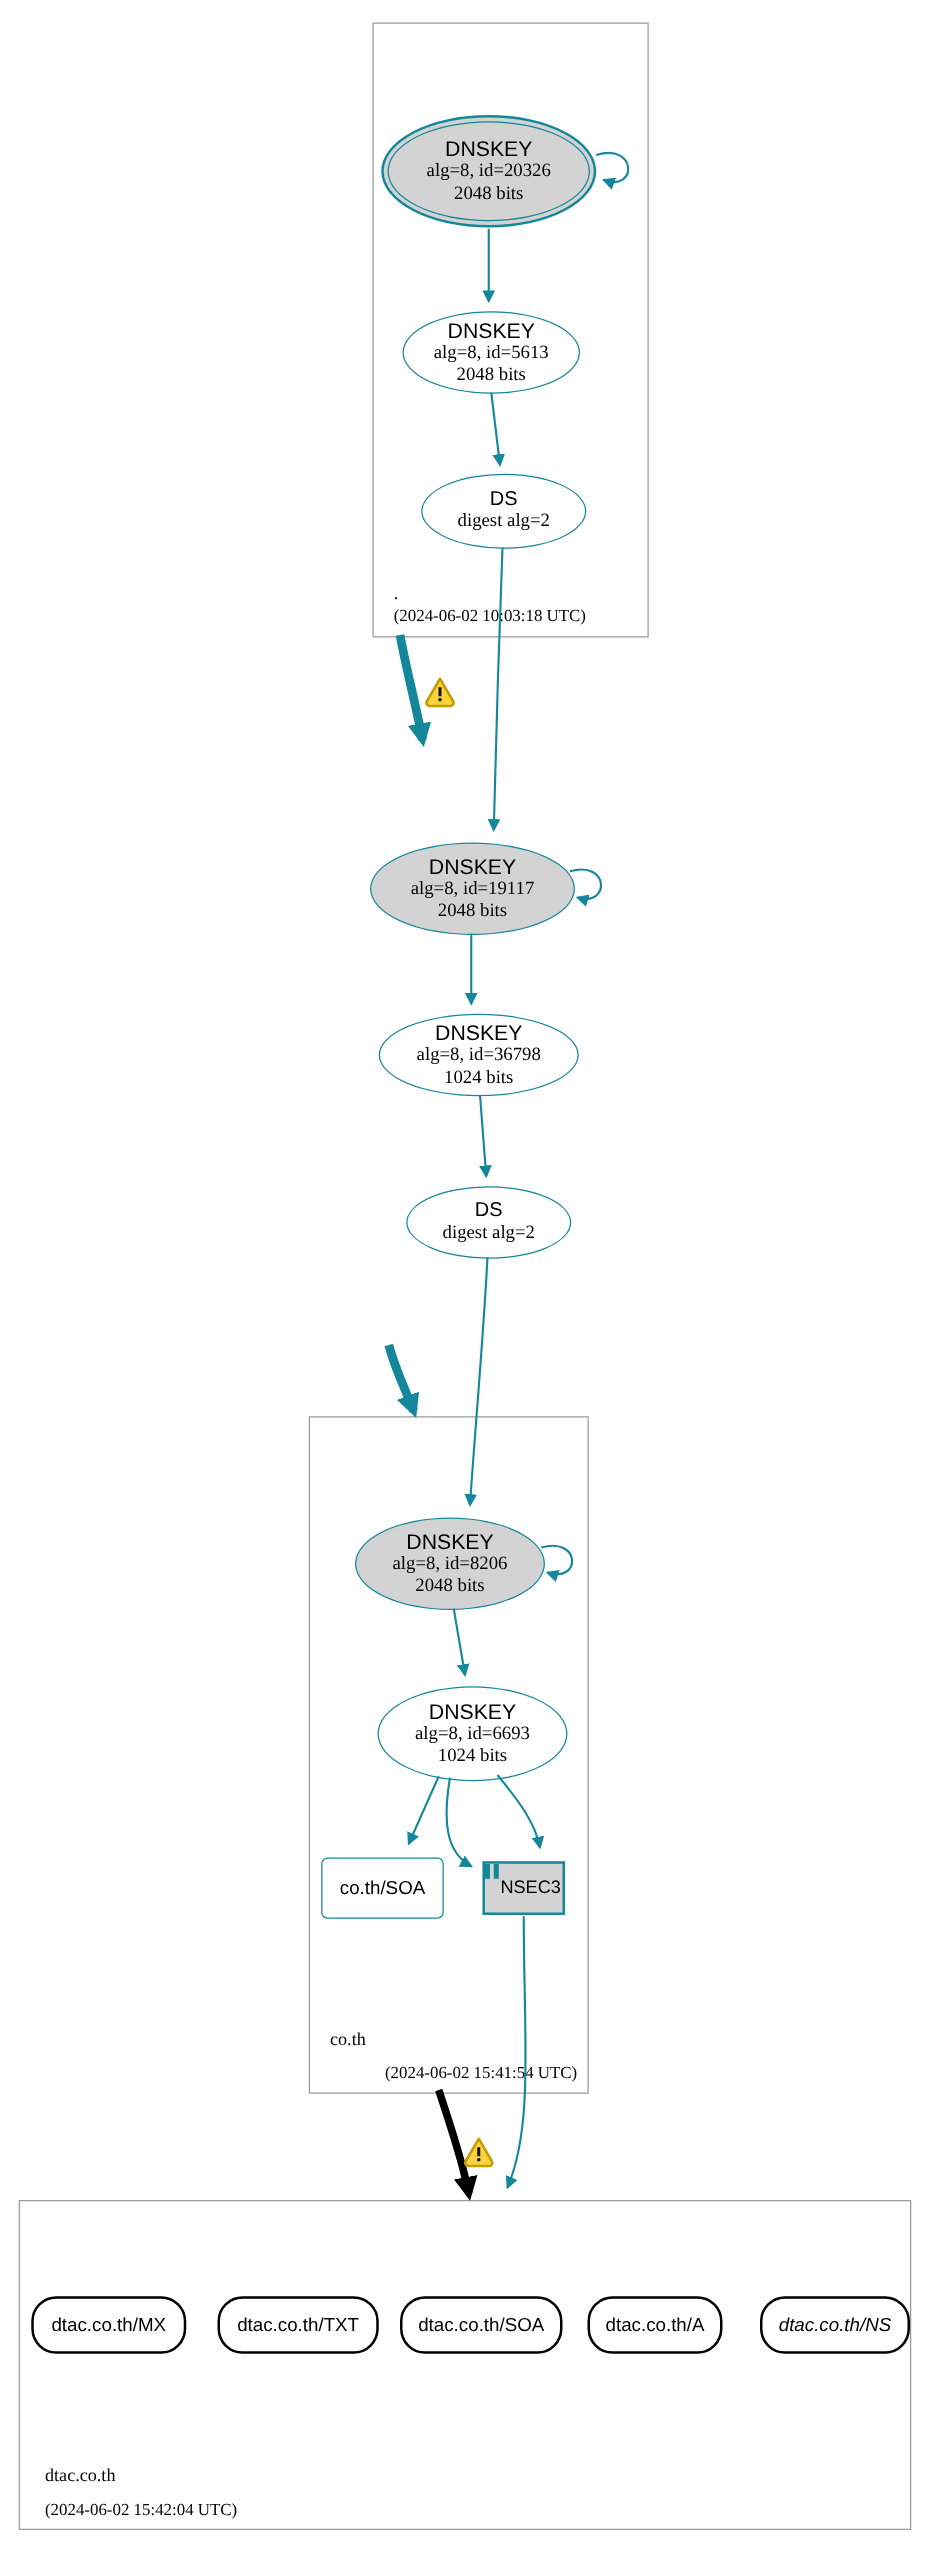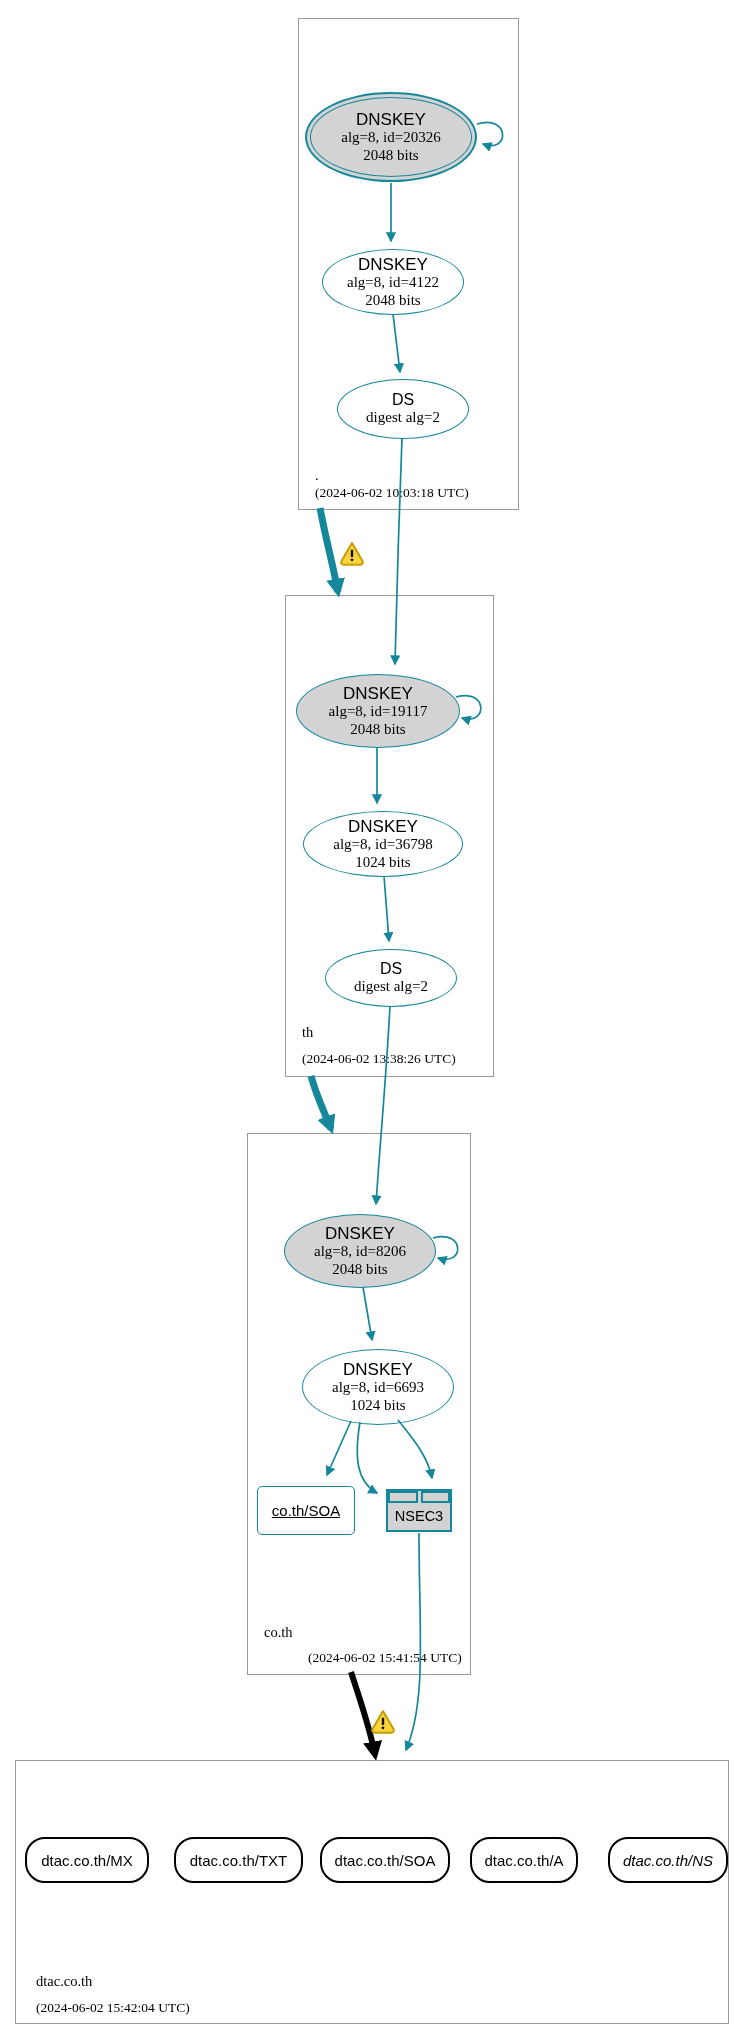--- a/index.html
+++ b/index.html
@@ -15,62 +15,58 @@
   .ring-outer{position:absolute;border:2px solid #15879a;border-radius:50%;background:#d3d3d3;
               padding:3px;display:flex;z-index:2;box-sizing:border-box;}
   .ring-inner{flex:1;border:1.6px solid #15879a;border-radius:50%;display:flex;
               flex-direction:column;align-items:center;justify-content:center;text-align:center;}
   .node-title{font-family:"Liberation Sans",sans-serif;font-size:17px;line-height:1.15;}
   .node-title.small{font-size:16px;}
   .node-detail{font-family:"Liberation Serif",serif;font-size:15px;line-height:1.18;}
   .rrset{position:absolute;height:42px;border:2px solid #000;border-radius:20px;background:#fff;
          display:flex;align-items:center;justify-content:center;z-index:2;
          font-family:"Liberation Sans",sans-serif;font-size:15px;}
-  .rrset.teal{border:1.7px solid #15879a;border-radius:5px;text-decoration:underline;}
+  .rrset.teal{border:1.7px solid #15879a;border-radius:5px;}
   .nsec3{position:absolute;left:386px;top:1489px;width:66px;height:43px;box-sizing:border-box;
          border:2.5px solid #15879a;background:#d3d3d3;z-index:2;display:flex;
-         flex-direction:column;}
+         flex-direction:row;}
   .nsec3-cells{display:flex;gap:3px;height:12px;}
   .nsec3-cell{flex:1;border:2px solid #15879a;box-sizing:border-box;background:#d3d3d3;}
   .nsec3-label{flex:1;display:flex;align-items:center;justify-content:center;
                font-family:"Liberation Sans",sans-serif;font-size:14.5px;line-height:1;}
   svg.edges{position:absolute;left:0;top:0;z-index:4;pointer-events:none;}
 </style>
 </head>
 <body>
 
 <div class="canvas">
 
   <div class="zonebox" style="left:298px;top:18px;width:219px;height:490px;">
     <div class="zone-label" style="top:448px;">.</div>
     <div class="zone-ts" style="top:466px;text-align:center;">(2024-06-02 10:03:18 UTC)</div>
-  </div>
-  <div class="zonebox" style="left:285px;top:595px;width:207px;height:480px;">
-    <div class="zone-label" style="top:428px;">th</div>
-    <div class="zone-ts" style="top:455px;">(2024-06-02 13:38:26 UTC)</div>
   </div>
   <div class="zonebox" style="left:247px;top:1133px;width:222px;height:540px;">
     <div class="zone-label" style="top:490px;">co.th</div>
     <div class="zone-ts" style="top:516px;margin-left:44px;">(2024-06-02 15:41:54 UTC)</div>
   </div>
   <div class="zonebox" style="left:15px;top:1760px;width:712px;height:262px;">
     <div class="zone-label" style="left:20px;top:212px;">dtac.co.th</div>
     <div class="zone-ts" style="left:20px;top:239px;">(2024-06-02 15:42:04 UTC)</div>
   </div>
 
   <div class="ring-outer" style="left:305px;top:92px;width:172px;height:90px;">
     <div class="ring-inner">
       <div class="node-title">DNSKEY</div>
       <div class="node-detail">alg=8, id=20326</div>
       <div class="node-detail">2048 bits</div>
     </div>
   </div>
   <div class="ellipse" style="left:322px;top:249px;width:140px;height:64px;">
     <div class="node-title">DNSKEY</div>
-    <div class="node-detail">alg=8, id=4122</div>
+    <div class="node-detail">alg=8, id=5613</div>
     <div class="node-detail">2048 bits</div>
   </div>
   <div class="ellipse" style="left:337px;top:379px;width:130px;height:58px;">
     <div class="node-title small">DS</div>
     <div class="node-detail">digest alg=2</div>
   </div>
 
   <div class="ellipse gray" style="left:296px;top:674px;width:162px;height:72px;">
     <div class="node-title">DNSKEY</div>
     <div class="node-detail">alg=8, id=19117</div>

